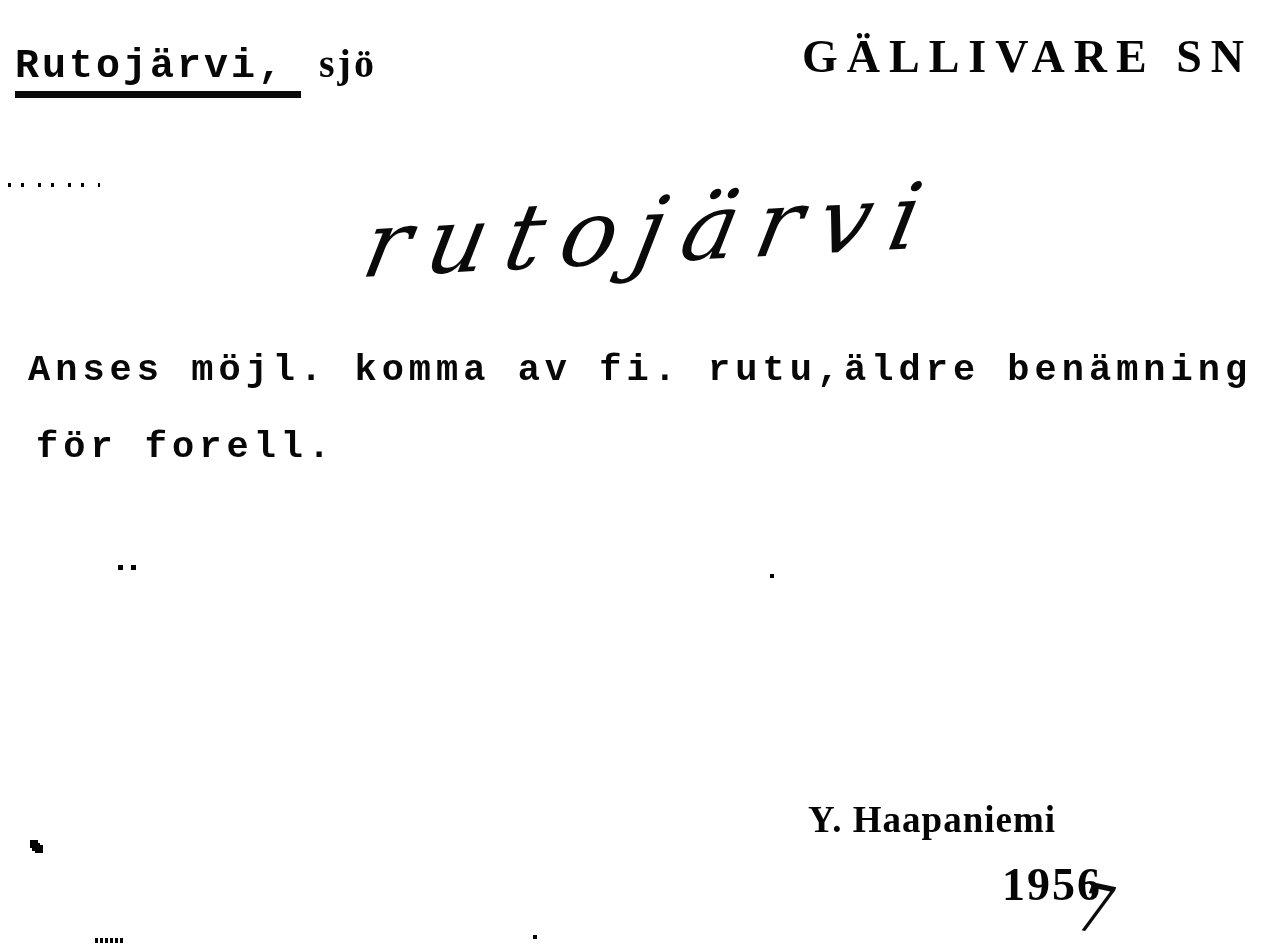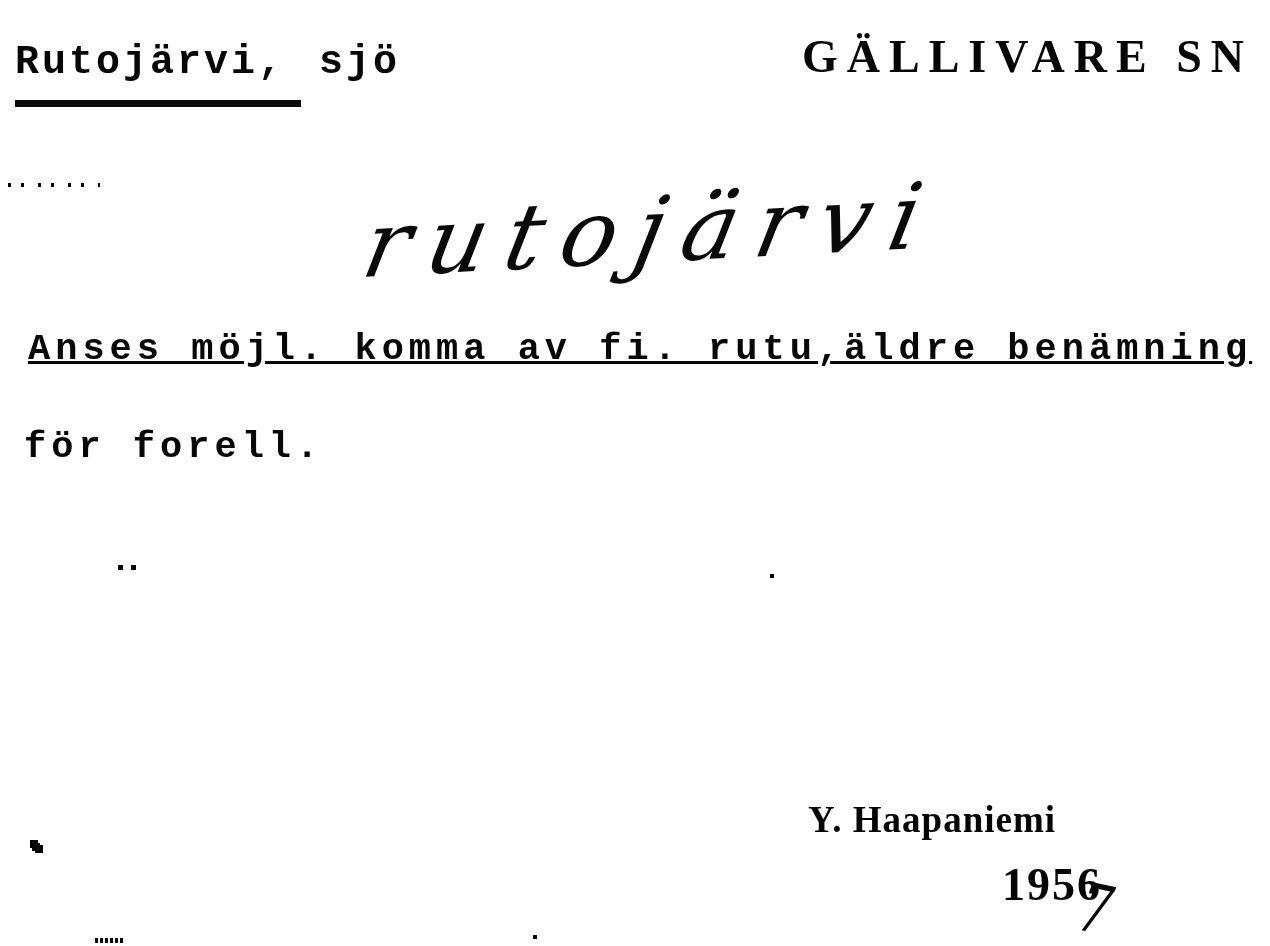--- a/index.html
+++ b/index.html
@@ -28,26 +28,26 @@
   }
   #title-line {
     left: 15px;
     top: 40px;
     font-size: 40px;
     letter-spacing: 3px;
   }
   #title-name {
     display: inline-block;
     border-bottom: 7px solid #0a0a0a;
-    padding-bottom: 15px;
+    padding-bottom: 2px;
     padding-right: 16px;
   }
-  #title-suffix { margin-left: 18px; }
-  #body-line1 { left: 28px;  top: 328px; text-decoration: underline; }
-  #body-line2 { left: 24px;  top: 426px; }
+  #title-suffix { margin-left: 18px; font-family: Liberation Serif, serif; }
+  #body-line1 { left: 28px;  top: 349px; }
+  #body-line2 { left: 36px;  top: 426px; }
   #reference  { left: 352px; top: 524px; }
   
   .printed {
     position: absolute;
     font-family: "Liberation Serif", serif;
     color: #050505;
     white-space: nowrap;
   }
   #header-right-line1 {
     left: 802px;

